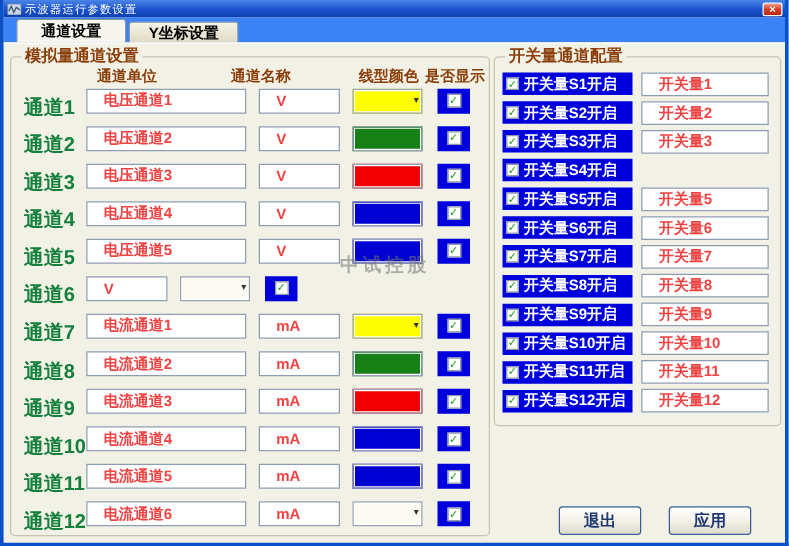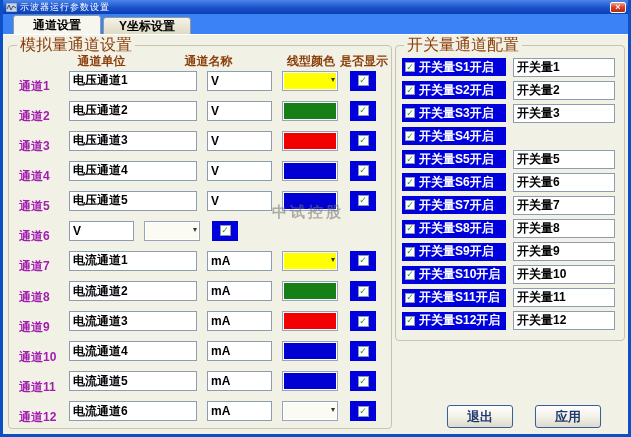--- a/index.html
+++ b/index.html
@@ -52,45 +52,45 @@
   
   .page { flex:1 1 auto; background:#F2F1E6; position:relative;
     border-top:1px solid #fff; }
 
   .groupbox {
     position:absolute; border:1px solid #C7C4AF; border-radius:4px;
     background:transparent;
   }
   .group-caption {
     position:absolute; top:-8px; left:8px;
-    font-size:16px; font-weight:normal; color:#8B3E0A;
+    font-size:13px; font-weight:bold; color:#8B3E0A;
     background:#F2F1E6; padding:0 3px; line-height:14px; white-space:nowrap;
   }
   .gb-left  { left:5px;  top:10px; width:384px; height:384px; }
   .gb-right { left:392px; top:10px; width:230px; height:296px; }
 
   
   .aheader { display:flex; align-items:center; padding-left:10px; margin-top:8px; height:14px; }
   .aheader .h { display:flex; justify-content:center; font-size:12px; font-weight:bold;
     color:#8B3E0A; white-space:nowrap; overflow:visible; }
   .h-spacer { width:50px; }
   .h-name { width:129px; margin-right:10px; }
   .h-unit { width:65px;  margin-right:10px; }
   .h-color{ width:56px;  margin-right:12px; }
   .h-show { width:26px; }
 
   .arows { position:absolute; left:0; top:24px; bottom:6px; right:0;
     display:flex; flex-direction:column; justify-content:space-between;
     padding-left:10px; }
   .arow { display:flex; align-items:center; height:21px; }
-  .rlabel { width:50px; font-size:12px; font-weight:bold; color:#a21caf; white-space:nowrap;margin-top:12px; }
+  .rlabel { width:50px; font-size:16px; font-weight:bold; color:#15803d; white-space:nowrap;margin-top:12px; }
   .tin {
     height:20px; background:#fff; border:1px solid #8E9CB0;
-    font-family:inherit; font-size:12px; font-weight:bold; color:#000000;
-    padding:0 3px; outline:none;
+    font-family:inherit; font-size:12px; font-weight:bold; color:#ef4444;
+    padding:0 13px; outline:none;
   }
   .tin.name { width:128px; margin-right:10px; }
   .tin.unit { width:65px;  margin-right:10px; }
   .swatch {
     width:56px; height:20px; margin-right:12px;
     border:1px solid #9AA4B8; box-shadow:inset 0 0 0 1px #fff;
     position:relative; cursor:pointer;
   }
   .swatch .arrow { position:absolute; right:2px; top:50%; transform:translateY(-58%);
     font-size:8px; color:#333; line-height:8px; }

